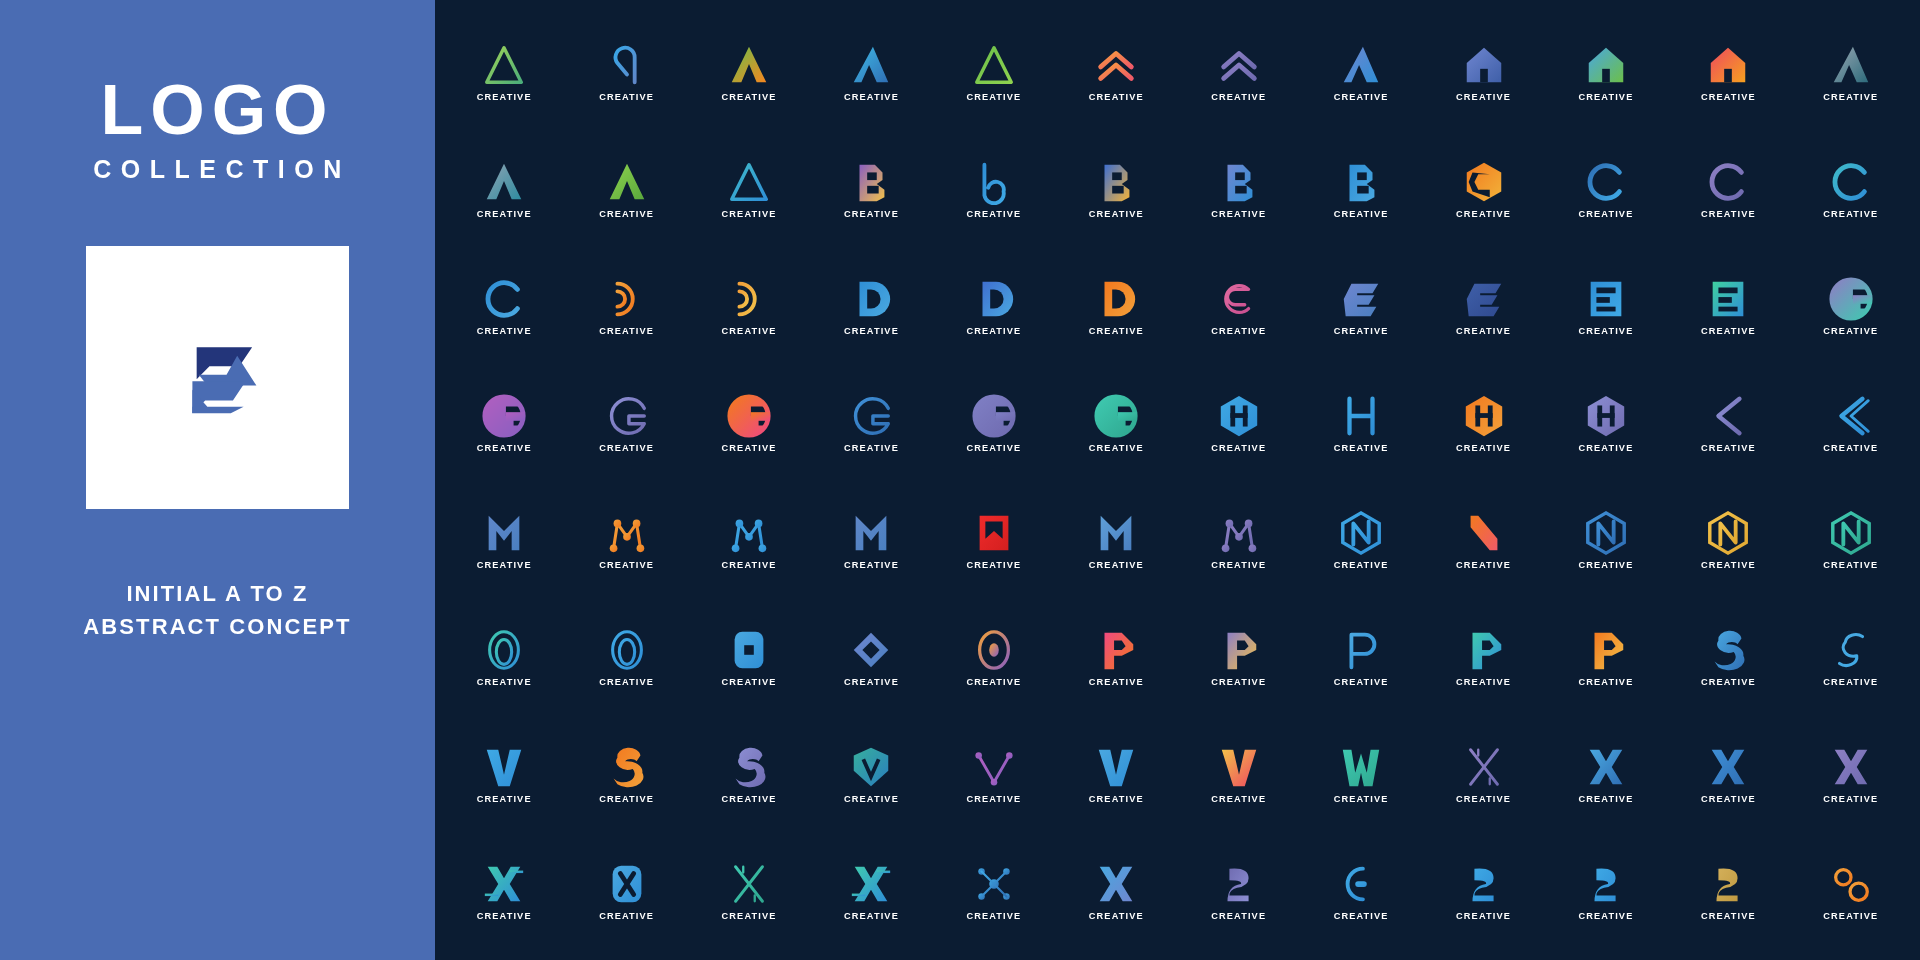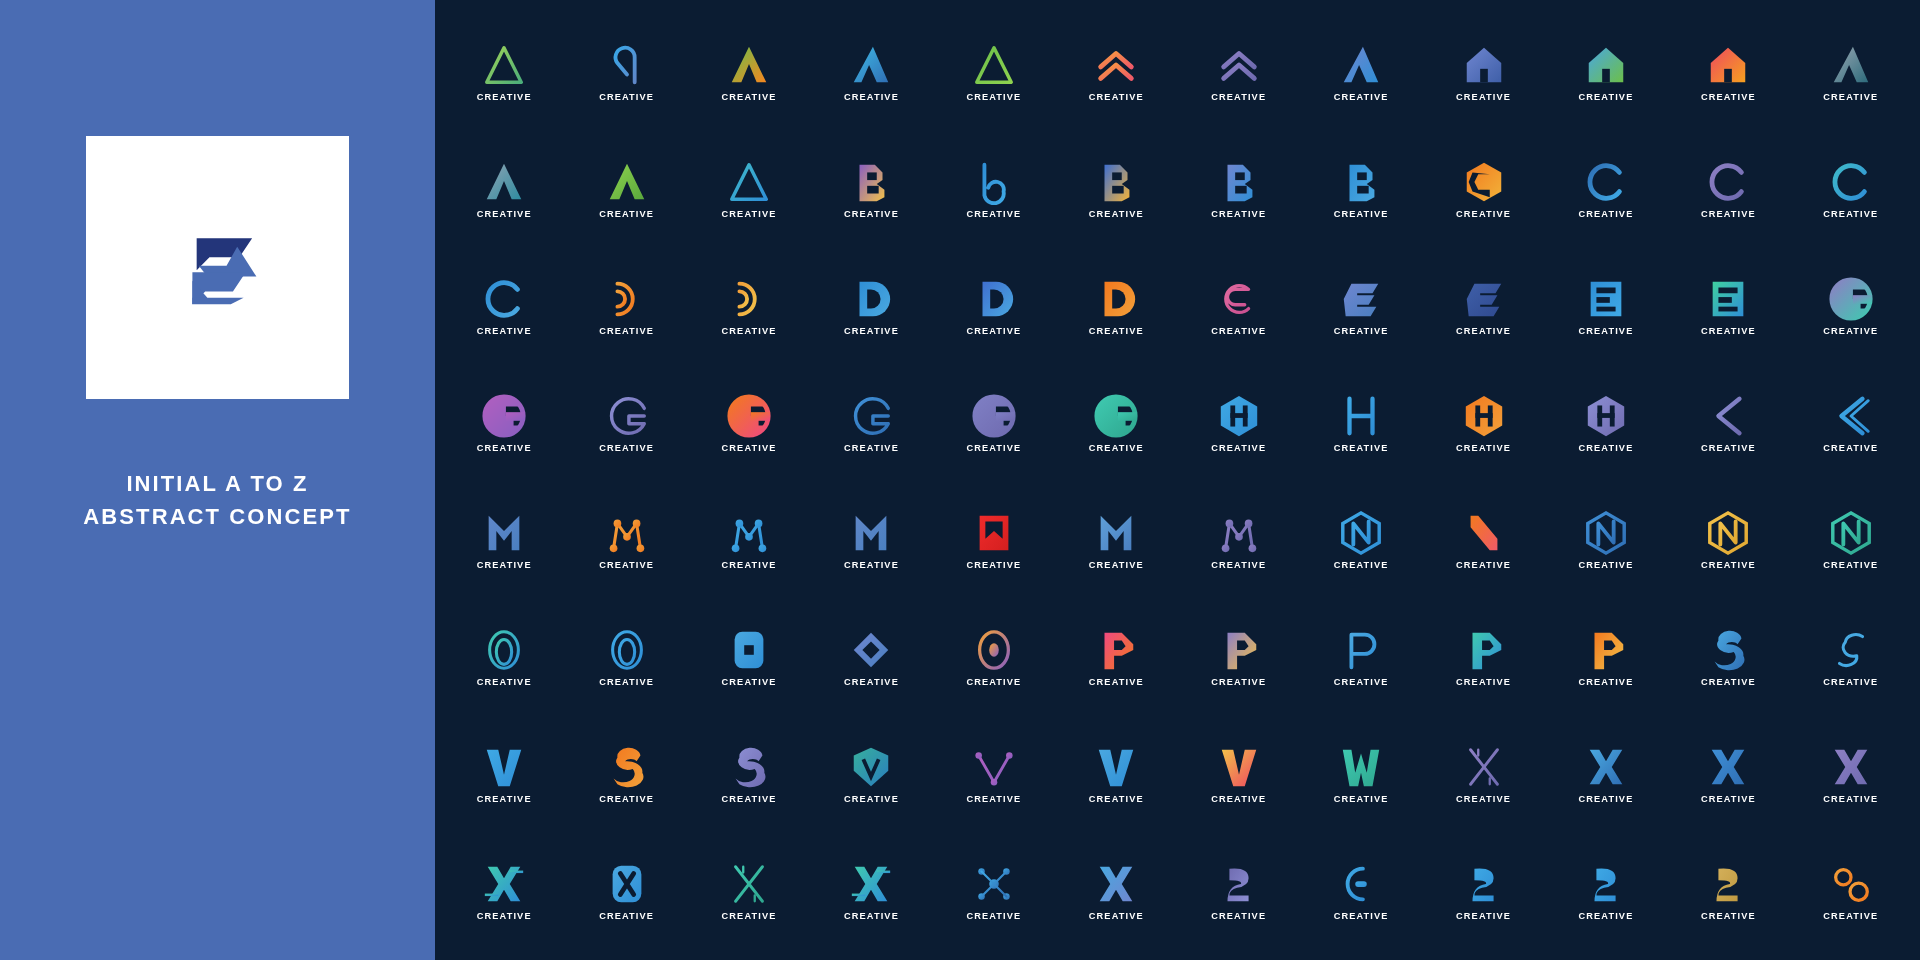--- a/index.html
+++ b/index.html
@@ -74,20 +74,22 @@
   }
 </style>
 </head>
 <body>
 
 <div id="page">
 
   <aside id="sidebar">
 
     <div class="brand">
+      <div class="brand-main">LOGO</div>
+      <div class="brand-sub">COLLECTION</div>
     </div>
 
     <div class="feature-card">
       <svg viewBox="0 0 120 120" width="128" height="128">
         <polygon points="40,32 92,32 80,50 52,50 40,62" fill="#23357a"></polygon>
         <polygon points="78,40 96,68 50,68 42,58 68,58" fill="#4a6cb3"></polygon>
         <polygon points="36,64 86,64 74,82 48,82 36,94" fill="#4a6cb3"></polygon>
         <polygon points="36,72 36,94 50,88" fill="#4a6cb3"></polygon>
         <polygon points="36,88 84,88 72,94 36,94" fill="#4a6cb3"></polygon>
       </svg>

